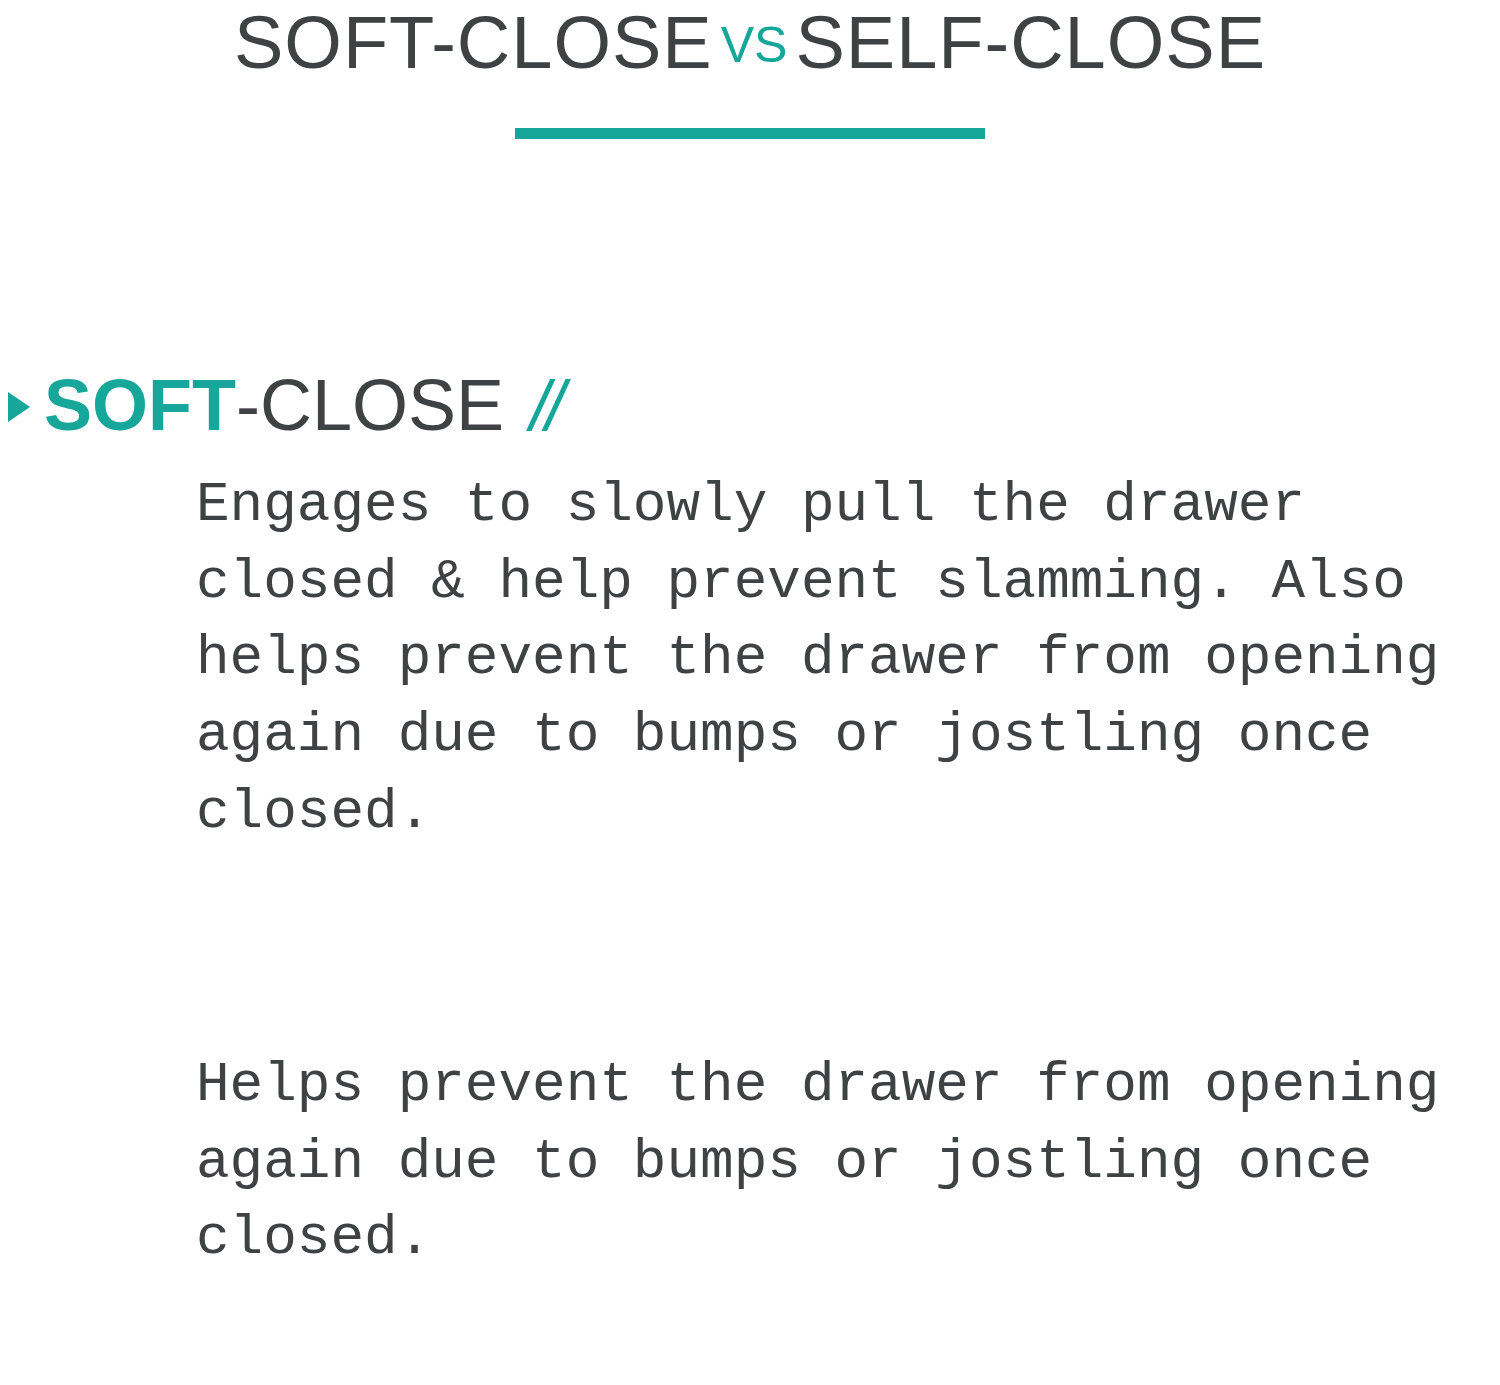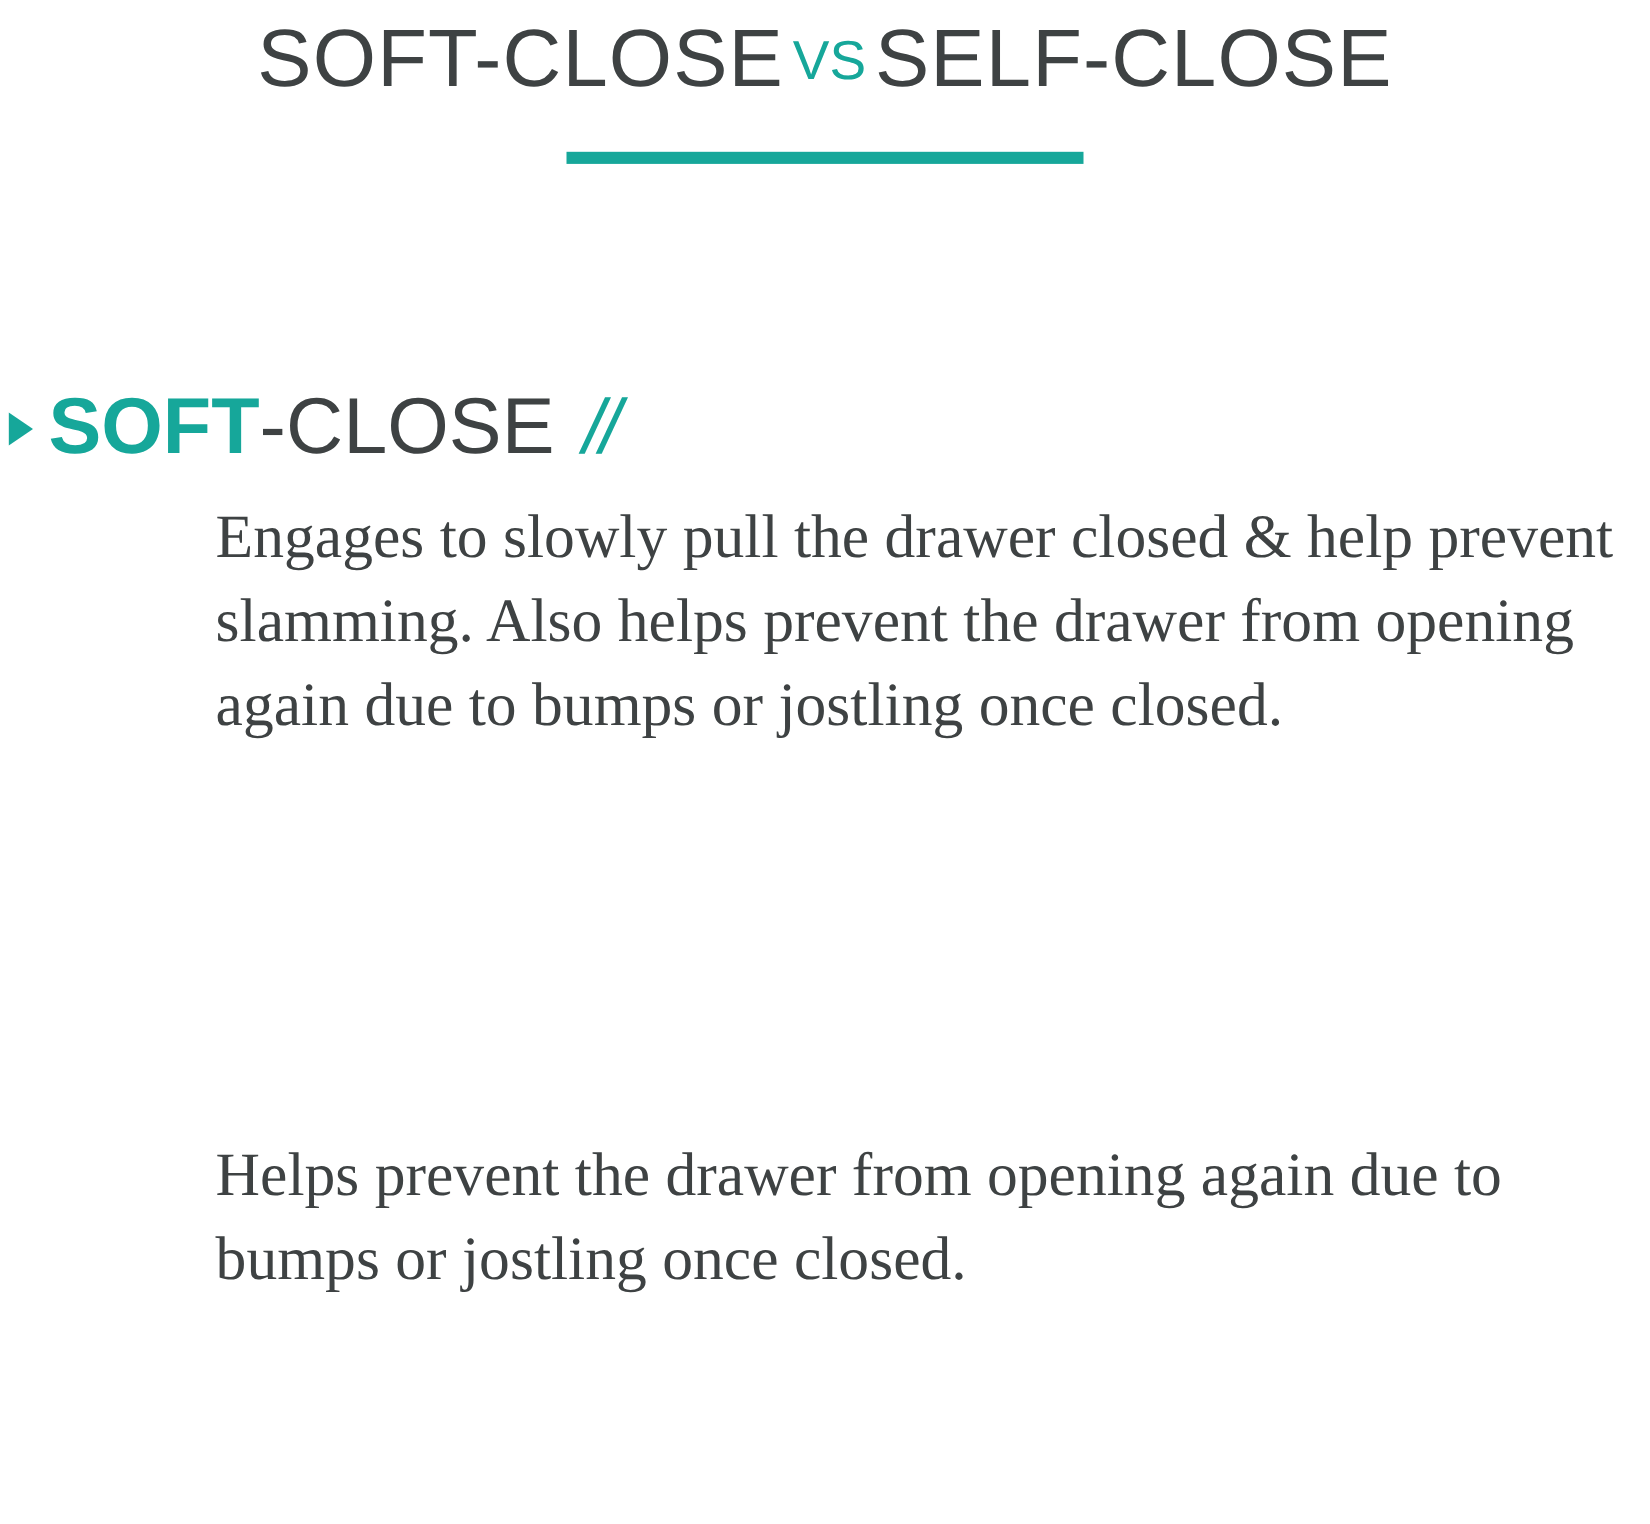--- a/index.html
+++ b/index.html
@@ -17,21 +17,21 @@
 
   .page {
     position: relative;
     width: 1500px;
     height: 1385px;
     box-sizing: border-box;
   }
 
   
   .header {
-    padding-top: 16px;
+    padding-top: 6px;
     text-align: center;
   }
   .header-title {
     font-family: "Liberation Sans", sans-serif;
     font-weight: 400;
     font-size: 74px;
     letter-spacing: 1px;
     color: #3e4243;
     line-height: 1.0;
     white-space: nowrap;
@@ -48,20 +48,21 @@
     height: 11px;
     background: #16a79a;
     margin: 48px auto 0 auto;
   }
 
   
   .section {
     position: absolute;
     left: 0;
     width: 1500px;
+    margin-top: 17px;
   }
   .section-soft { top: 352px; }
   .section-self { top: 1004px; }
 
   .section-head {
     display: flex;
     align-items: center;
     padding-left: 8px;
   }
   .bullet-icon {
@@ -89,21 +90,21 @@
   .slashes {
     color: #16a79a;
     font-weight: 400;
     font-style: italic;
     margin-left: 26px;
     font-size: 70px;
     letter-spacing: -4px;
   }
 
   .section-body {
-    font-family: Liberation Serif, serif;
+    font-family: Liberation Mono, monospace;
     font-size: 56px;
     line-height: 1.37;
     color: #3e4243;
     margin-left: 196px;
     margin-top: 26px;
     max-width: 1300px;
     font-weight: 300;
   }
 </style>
 </head>

